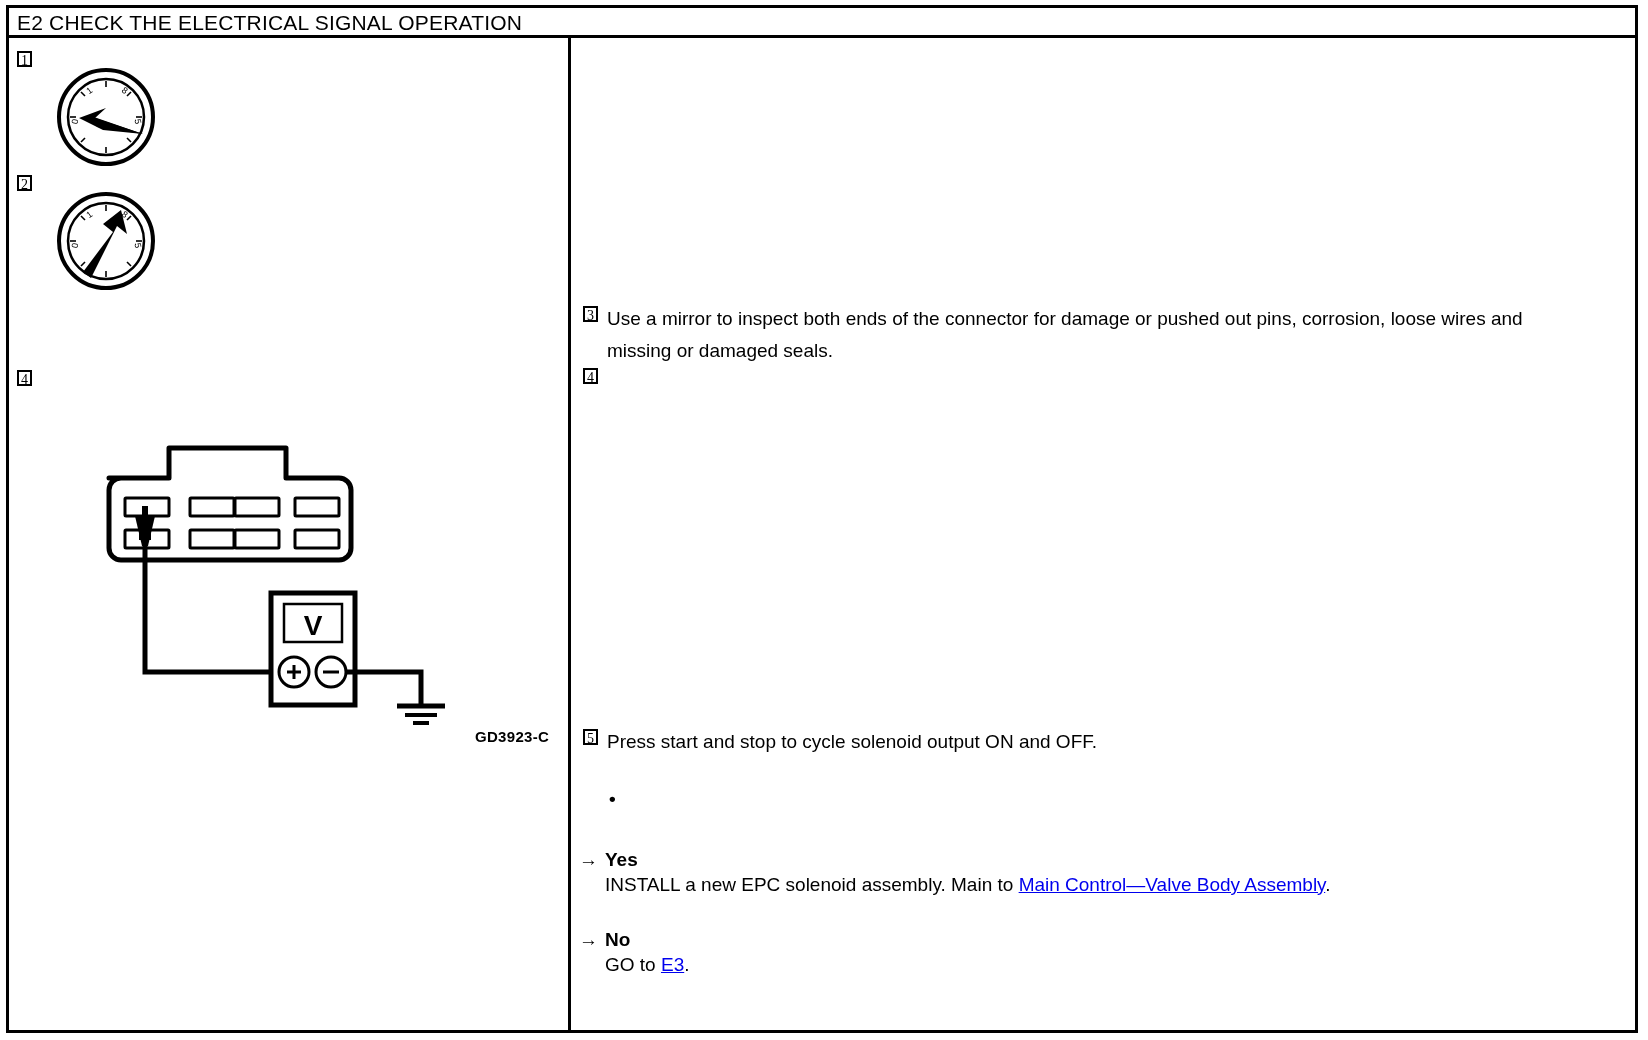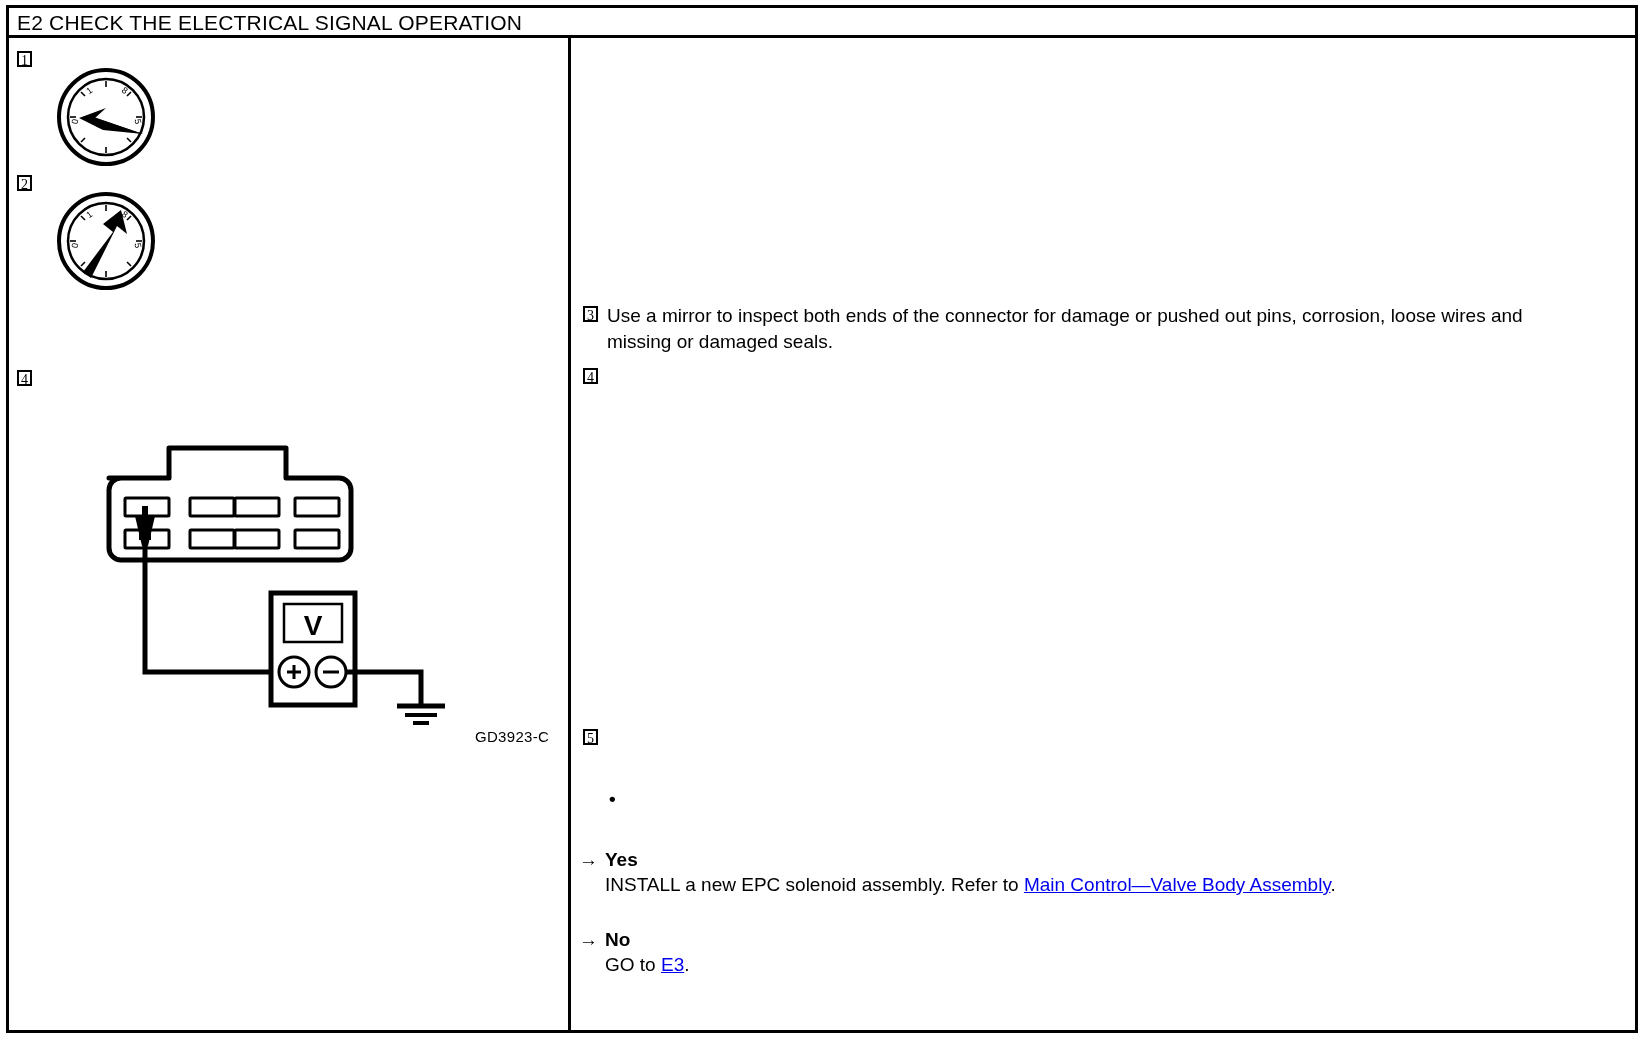--- a/index.html
+++ b/index.html
@@ -92,40 +92,40 @@
   .dial {
     position: absolute;
   }
 
   
   .connector-wrap { position: absolute; }
 
   .fig-label {
     position: absolute;
     font-size: 15px;
-    font-weight: normal;
+    font-weight: bold;
     font-family: "Liberation Sans", sans-serif;
     letter-spacing: 0.3px;
     white-space: nowrap;
   }
 
   
   .instr {
     position: absolute;
     display: flex;
     align-items: flex-start;
   }
   .instr .num-cell {
     flex: 0 0 auto;
     padding-top: 3px;
     margin-right: 9px;
   }
   .instr .txt-cell {
     font-size: 19px;
-    line-height: 26px;
+    line-height: 32px;
     font-family: "Liberation Sans", sans-serif;
   }
 
   .bullet-line {
     position: absolute;
     display: flex;
     align-items: flex-start;
     font-size: 19px;
     font-weight: bold;
     line-height: 25px;
@@ -315,33 +315,34 @@
     <div class="instr" style="left:12px; top:327px; width:940px;">
       <span class="num-cell">
         <span class="stepnum">4</span>
       </span>
     </div>
 
     <div class="instr" style="left:12px; top:688px; width:940px;">
       <span class="num-cell">
         <span class="stepnum">5</span>
       </span>
+      <span class="txt-cell">Press start and stop to cycle solenoid output ON and OFF.</span>
     </div>
 
     <div class="bullet-line" style="left:38px; top:748px; width:920px;">
       <span class="bullet-dot">•</span>
     </div>
 
     <div class="branch" style="left:8px; top:810px;">
       <div class="branch-head">
         <span class="branch-arrow">→</span>
         <span>Yes</span>
       </div>
       <div class="branch-body">
-        <span>INSTALL a new EPC solenoid assembly. Refer to </span><a class="link" href="#">Main Control—Valve Body Assembly</a><span>.</span>
+        <span>INSTALL a new EPC solenoid assembly. Main to </span><a class="link" href="#">Main Control—Valve Body Assembly</a><span>.</span>
       </div>
     </div>
 
     <div class="branch" style="left:8px; top:890px;">
       <div class="branch-head">
         <span class="branch-arrow">→</span>
         <span>No</span>
       </div>
       <div class="branch-body">
         <span>GO to </span><a class="link" href="#">E3</a><span>.</span>

